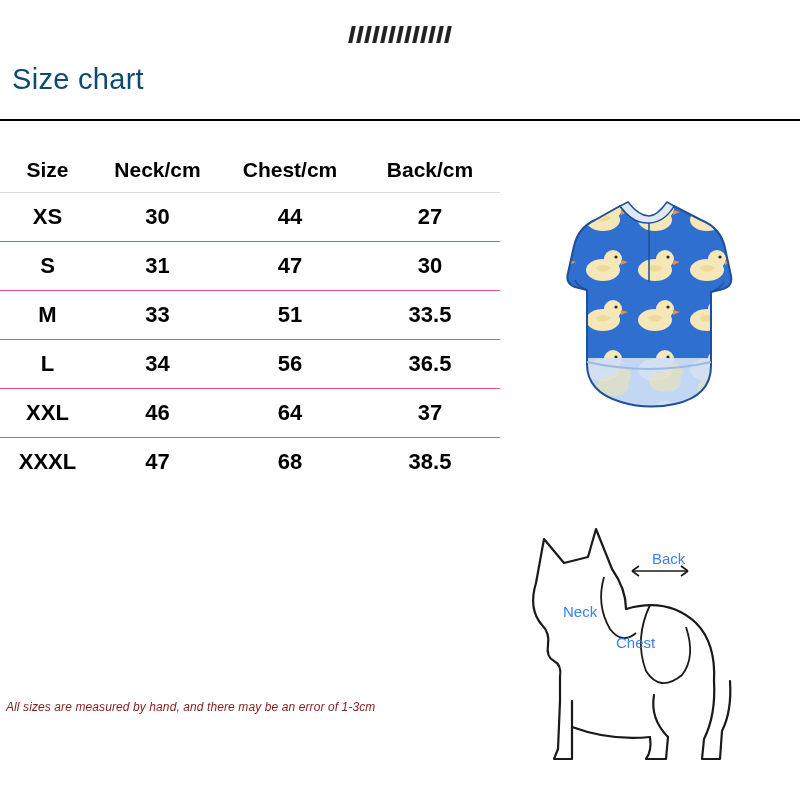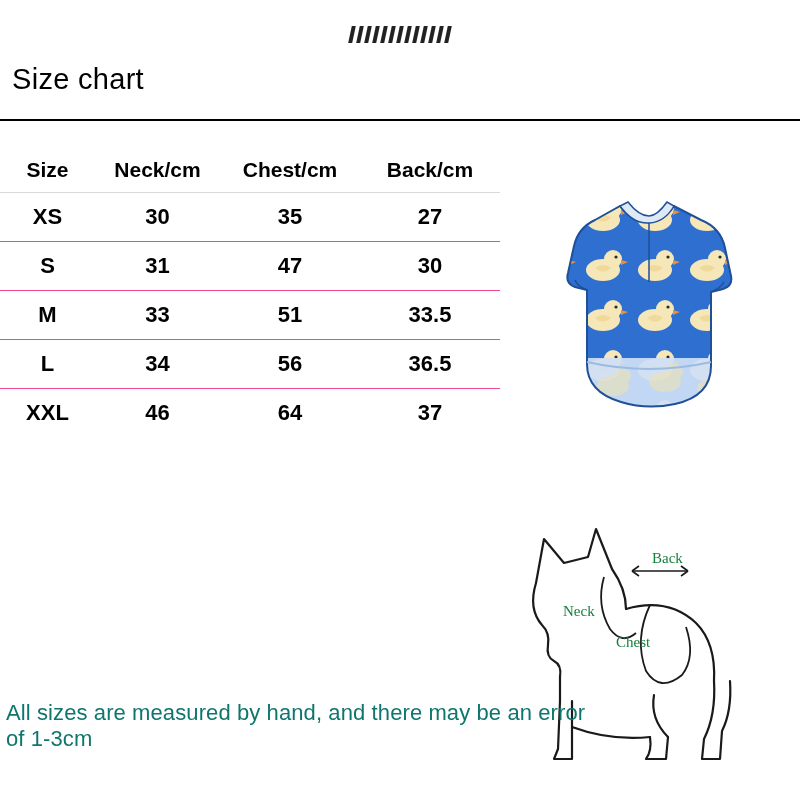--- a/index.html
+++ b/index.html
@@ -35,21 +35,21 @@
   }
 
   
   .title {
     position: absolute;
     top: 63px;
     left: 12px;
     font-size: 29px;
     font-weight: 400;
     letter-spacing: 0.3px;
-    color: #000000;
+    color: #0c4a6e;
   }
   .title-rule {
     position: absolute;
     top: 119px;
     left: 0;
     width: 800px;
     height: 2px;
     background: #000000;
   }
 
@@ -91,24 +91,25 @@
   table.size-table tbody tr:last-child td { border-bottom: none; }
 
   
   .notes {
     position: absolute;
     left: 6px;
     top: 700px;
     width: 600px;
   }
   .notes div {
-    font-size: 22px;
-    color: #0f766e;
+    font-size: 12px;
+    color: #7f1d1d;
     margin-bottom: 16px;
     letter-spacing: 0.1px;
+    font-style: italic;
   }
 
   
   .product-photo {
     position: absolute;
     left: 525px;
     top: 190px;
     width: 250px;
     height: 260px;
   }
@@ -117,22 +118,22 @@
   .dog-diagram {
     position: absolute;
     left: 500px;
     top: 505px;
     width: 290px;
     height: 290px;
   }
   .diagram-label {
     position: absolute;
     font-size: 15px;
-    color: #15803d;
-    font-family: Liberation Serif, serif;
+    color: #3b82f6;
+    font-family: Liberation Sans, sans-serif;
   }
   .lbl-back  { left: 652px; top: 550px; }
   .lbl-neck  { left: 563px; top: 603px; }
   .lbl-chest { left: 616px; top: 634px; }
 </style>
 </head>
 <body>
 
 <div class="dash-row">
   <span></span>
@@ -166,21 +167,21 @@
         <th>Size</th>
         <th>Neck/cm</th>
         <th>Chest/cm</th>
         <th>Back/cm</th>
       </tr>
     </thead>
     <tbody>
       <tr>
         <td>XS</td>
         <td>30</td>
-        <td>35</td>
+        <td>44</td>
         <td>27</td>
       </tr>
       <tr>
         <td>S</td>
         <td>31</td>
         <td>47</td>
         <td>30</td>
       </tr>
       <tr>
         <td>M</td>
@@ -192,20 +193,26 @@
         <td>L</td>
         <td>34</td>
         <td>56</td>
         <td>36.5</td>
       </tr>
       <tr>
         <td>XXL</td>
         <td>46</td>
         <td>64</td>
         <td>37</td>
+      </tr>
+      <tr>
+        <td>XXXL</td>
+        <td>47</td>
+        <td>68</td>
+        <td>38.5</td>
       </tr>
     </tbody>
   </table>
 </div>
 
 <div class="product-photo">
   <svg viewBox="0 0 250 260" width="250" height="260">
     <defs>
       <pattern id="duckpat" width="52" height="50" patternUnits="userSpaceOnUse">
         <rect width="52" height="50" fill="#2f6fd0"></rect>

